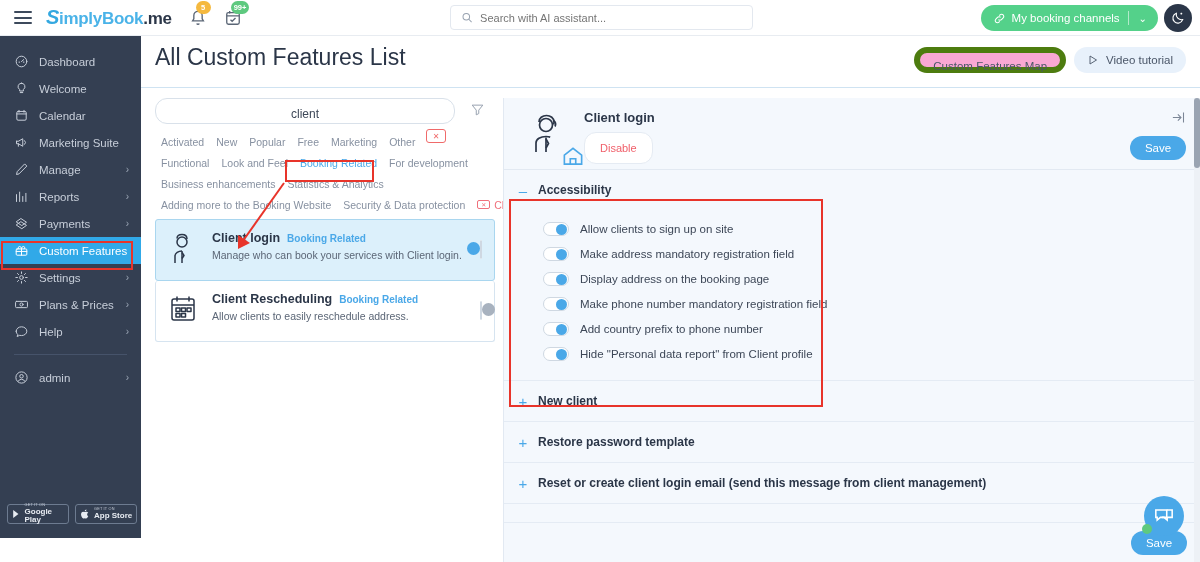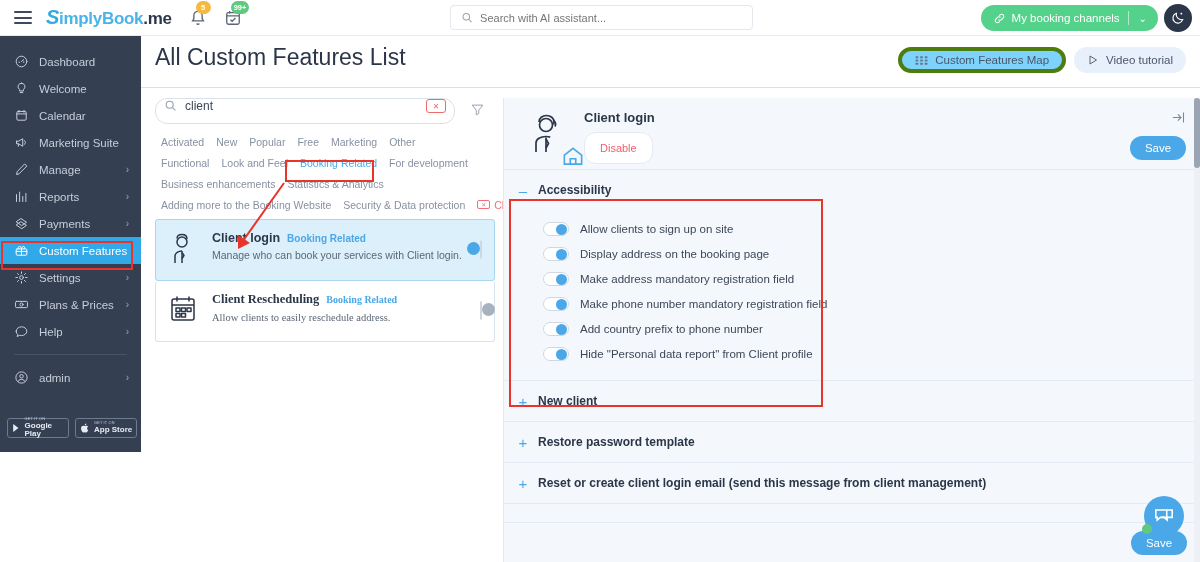--- a/index.html
+++ b/index.html
@@ -47,21 +47,21 @@
     font-size: 11.5px; padding: 0 4px 0 12px; cursor: pointer; gap: 6px;
   }
   .booking-btn .divline { width: 1px; height: 14px; background: rgba(255,255,255,.55); margin: 0 2px; }
   .booking-btn .cv { padding: 0 7px 0 2px; font-size: 10px; }
   .moon-btn { position: absolute; right: 8px; top: 4px; width: 28px; height: 28px;
     border-radius: 50%; background: #2b3648; display: flex; align-items: center;
     justify-content: center; cursor: pointer; }
 
   
   .sidebar {
-    position: absolute; top: 36px; left: 0; width: 141px; height: 416px;
+    position: absolute; top: 36px; left: 0; width: 141px; height: 502px;
     background: #343f52; z-index: 20;
   }
   .snav { padding-top: 12px; }
   .sitem { height: 27px; display: flex; align-items: center; padding-left: 14px;
     color: #c7ced9; font-size: 11.5px; cursor: pointer; position: relative; }
   .sitem .sicon { width: 18px; display: flex; align-items: center; flex-shrink: 0; }
   .sitem .slabel { margin-left: 7px; white-space: nowrap; }
   .sitem .chev { position: absolute; right: 12px; font-size: 10px; color: #9aa4b4; }
   .sitem.active { background: #31a9e8; color: #fff; }
   .sdiv { height: 1px; background: #46536a; margin: 9px 14px; }
@@ -75,48 +75,48 @@
   .store .t2 { font-size: 8px; color: #e8ecf2; font-weight: bold; display: block; margin-top: 1px; }
 
   
   .content { position: absolute; top: 36px; left: 141px; width: 1059px; height: 526px;
     background: #fff; }
   .pagehead { position: relative; height: 52px; border-bottom: 1px solid #cfe3f2; }
   .ptitle { position: absolute; left: 14px; top: 8px; font-size: 23px; color: #2b3648; }
   .hbtns { position: absolute; right: 14px; top: 11px; display: flex; gap: 8px; }
   .hbtn { height: 26px; border-radius: 13px; display: flex; align-items: center;
     padding: 0 13px; font-size: 11.5px; color: #4a5668; gap: 7px; cursor: pointer; }
-  .hbtn.white { background: #7dd3fc; border: 4px solid #4d7c0f; }
+  .hbtn.white { background: #f9a8d4; border: 6px solid #4d7c0f; flex-direction: column; }
   .hbtn.lblue { background: #e8f1fb; }
 
   
   .leftpanel { position: absolute; left: 14px; top: 62px; width: 340px; }
   .searchbox { width: 300px; height: 26px; border: 1px solid #d9e1ea; border-radius: 12px;
-    display: flex; align-items: flex-start; padding: 0 8px; gap: 8px; background: #fff; }
+    display: flex; align-items: flex-end; padding: 0 8px; gap: 8px; background: #fff; flex-direction: column; }
   .searchbox input { border: none; outline: none; font-size: 12px; color: #3d4757;
     font-family: "Liberation Sans", sans-serif; flex: 1; background: transparent; }
   .clearbtn { width: 20px; height: 14px; border: 1.4px solid #f06a6a; border-radius: 3px;
     display: flex; align-items: center; justify-content: center; color: #f06a6a;
     font-size: 8px; cursor: pointer; flex-shrink: 0; }
   .filter-ic { position: absolute; left: 315px; top: 4px; cursor: pointer; }
 
   .tagrows { margin-top: 9px; width: 310px; }
   .tagrow { display: flex; align-items: center; flex-wrap: nowrap; margin-bottom: 4px;
     height: 17px; }
   .tag { font-size: 10.5px; color: #8791a1; cursor: pointer; padding: 2px 6px;
     white-space: nowrap; }
   .tag.active { color: #4aa8e8; }
   .tag.clean { color: #f0707b; display: flex; align-items: center; gap: 4px; }
   .clean-ic { width: 13px; height: 9px; border: 1.2px solid #f0707b; border-radius: 2px;
     display: flex; align-items: center; justify-content: center; font-size: 6px; }
 
   .card { width: 340px; border: 1px solid #d6e4f0; border-radius: 3px; background: #fff;
     display: flex; align-items: flex-start; padding: 11px 12px; position: relative; cursor: pointer; }
   .card.sel { background: #dcf0fb; border-color: #a9d6ef; }
-  .card + .card { border-top: none; font-family: Liberation Serif, serif; }
+  .card + .card { border-top: none; }
   .card .cicon { width: 38px; flex-shrink: 0; padding-top: 2px; }
   .card .cbody { flex: 1; padding-left: 6px; }
   .card .ctitle { font-size: 12.5px; font-weight: bold; color: #2b3648; display: flex;
     align-items: baseline; gap: 7px; }
   .card .ctag { font-size: 10px; color: #4aa8e8; font-weight: bold; }
   .card .cdesc { font-size: 10.5px; color: #5b6676; margin-top: 5px; }
   .card .ctoggle { position: absolute; right: 12px; top: 50%; transform: translateY(-50%); }
 
   .tg { width: 26px; height: 14px; border-radius: 7px; position: relative;
     border: 1px solid #cfd8e2; background: #fff; }
@@ -519,27 +519,27 @@
             <div class="opt">
               <span class="tg on">
                 <span class="knob"></span>
               </span>
               <span class="olabel">Allow clients to sign up on site</span>
             </div>
             <div class="opt">
               <span class="tg on">
                 <span class="knob"></span>
               </span>
-              <span class="olabel">Display address on the booking page</span>
+              <span class="olabel">Make address mandatory registration field</span>
             </div>
             <div class="opt">
               <span class="tg on">
                 <span class="knob"></span>
               </span>
-              <span class="olabel">Make address mandatory registration field</span>
+              <span class="olabel">Display address on the booking page</span>
             </div>
             <div class="opt">
               <span class="tg on">
                 <span class="knob"></span>
               </span>
               <span class="olabel">Make phone number mandatory registration field</span>
             </div>
             <div class="opt">
               <span class="tg on">
                 <span class="knob"></span>

